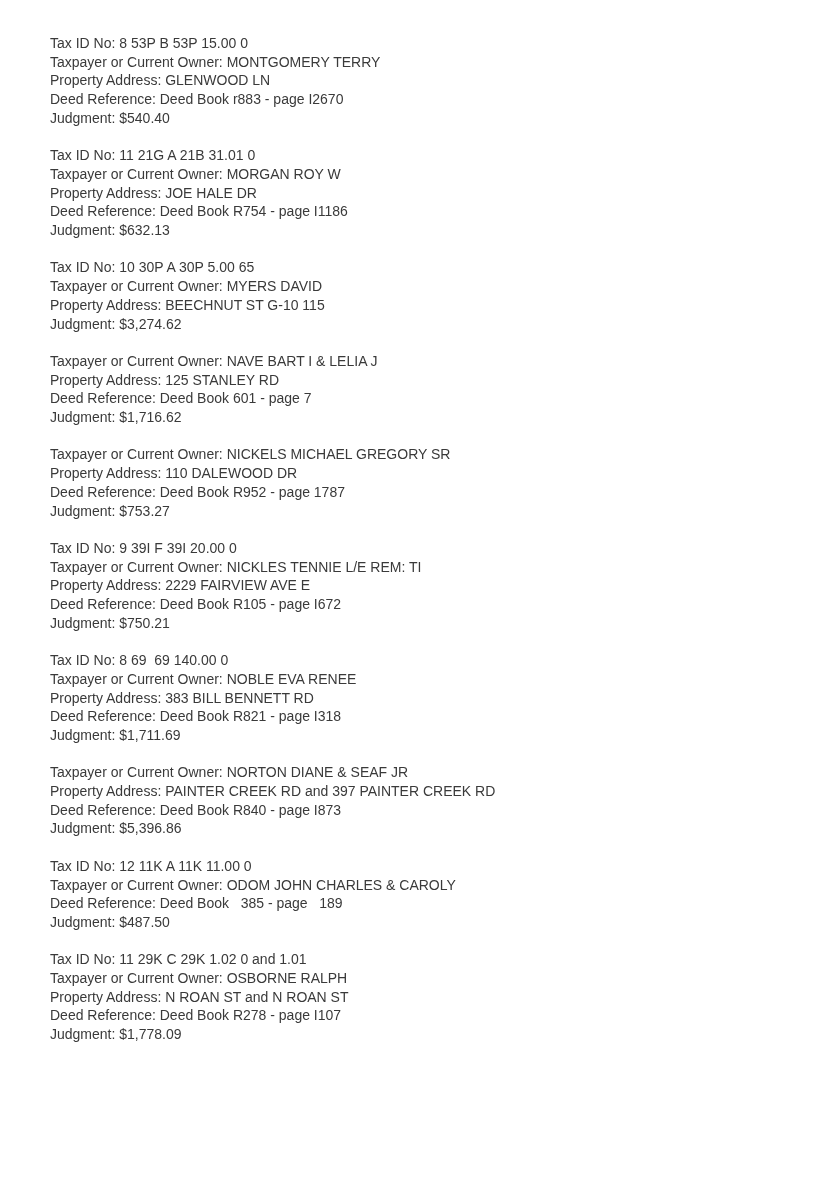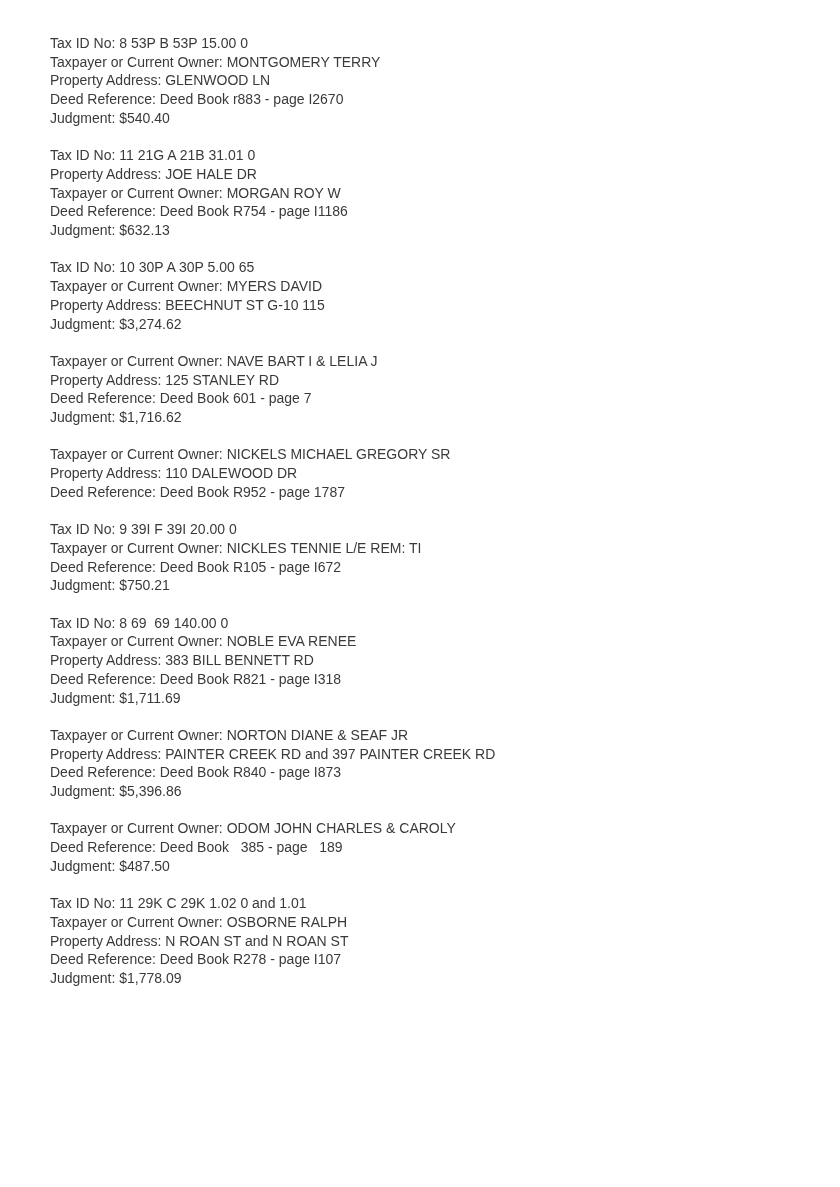--- a/index.html
+++ b/index.html
@@ -39,22 +39,22 @@
   <article class="record">
     <div class="line"><span>Tax ID No:</span> <span class="v">8 53P B 53P 15.00 0</span></div>
     <div class="line"><span>Taxpayer or Current Owner:</span> <span class="v">MONTGOMERY TERRY</span></div>
     <div class="line"><span>Property Address:</span> <span class="v">GLENWOOD LN</span></div>
     <div class="line"><span>Deed Reference:</span> <span class="v">Deed Book r883 - page I2670</span></div>
     <div class="line"><span>Judgment:</span> <span class="v">$540.40</span></div>
   </article>
 
   <article class="record">
     <div class="line"><span>Tax ID No:</span> <span class="v">11 21G A 21B 31.01 0</span></div>
+    <div class="line"><span>Taxpayer or Current Owner:</span> <span class="v">MORGAN ROY W</span></div>
     <div class="line"><span>Property Address:</span> <span class="v">JOE HALE DR</span></div>
-    <div class="line"><span>Taxpayer or Current Owner:</span> <span class="v">MORGAN ROY W</span></div>
     <div class="line"><span>Deed Reference:</span> <span class="v">Deed Book R754 - page I1186</span></div>
     <div class="line"><span>Judgment:</span> <span class="v">$632.13</span></div>
   </article>
 
   <article class="record">
     <div class="line"><span>Tax ID No:</span> <span class="v">10 30P A 30P 5.00 65</span></div>
     <div class="line"><span>Taxpayer or Current Owner:</span> <span class="v">MYERS DAVID</span></div>
     <div class="line"><span>Property Address:</span> <span class="v">BEECHNUT ST G-10 115</span></div>
     <div class="line"><span>Judgment:</span> <span class="v">$3,274.62</span></div>
   </article>
@@ -63,45 +63,48 @@
     <div class="line"><span>Taxpayer or Current Owner:</span> <span class="v">NAVE BART I &amp; LELIA J</span></div>
     <div class="line"><span>Property Address:</span> <span class="v">125 STANLEY RD</span></div>
     <div class="line"><span>Deed Reference:</span> <span class="v">Deed Book 601 - page 7</span></div>
     <div class="line"><span>Judgment:</span> <span class="v">$1,716.62</span></div>
   </article>
 
   <article class="record">
     <div class="line"><span>Taxpayer or Current Owner:</span> <span class="v">NICKELS MICHAEL GREGORY SR</span></div>
     <div class="line"><span>Property Address:</span> <span class="v">110 DALEWOOD DR</span></div>
     <div class="line"><span>Deed Reference:</span> <span class="v">Deed Book R952 - page 1787</span></div>
+    <div class="line"><span>Judgment:</span> <span class="v">$753.27</span></div>
   </article>
 
   <article class="record">
     <div class="line"><span>Tax ID No:</span> <span class="v">9 39I F 39I 20.00 0</span></div>
     <div class="line"><span>Taxpayer or Current Owner:</span> <span class="v">NICKLES TENNIE L/E REM: TI</span></div>
+    <div class="line"><span>Property Address:</span> <span class="v">2229 FAIRVIEW AVE E</span></div>
     <div class="line"><span>Deed Reference:</span> <span class="v">Deed Book R105 - page I672</span></div>
     <div class="line"><span>Judgment:</span> <span class="v">$750.21</span></div>
   </article>
 
   <article class="record">
     <div class="line"><span>Tax ID No:</span> <span class="v">8 69  69 140.00 0</span></div>
     <div class="line"><span>Taxpayer or Current Owner:</span> <span class="v">NOBLE EVA RENEE</span></div>
     <div class="line"><span>Property Address:</span> <span class="v">383 BILL BENNETT RD</span></div>
     <div class="line"><span>Deed Reference:</span> <span class="v">Deed Book R821 - page I318</span></div>
     <div class="line"><span>Judgment:</span> <span class="v">$1,711.69</span></div>
   </article>
 
   <article class="record">
     <div class="line"><span>Taxpayer or Current Owner:</span> <span class="v">NORTON DIANE &amp; SEAF JR</span></div>
     <div class="line"><span>Property Address:</span> <span class="v">PAINTER CREEK RD and 397 PAINTER CREEK RD</span></div>
     <div class="line"><span>Deed Reference:</span> <span class="v">Deed Book R840 - page I873</span></div>
     <div class="line"><span>Judgment:</span> <span class="v">$5,396.86</span></div>
   </article>
 
   <article class="record">
+    <div class="line"><span>Tax ID No:</span> <span class="v">12 11K A 11K 11.00 0</span></div>
     <div class="line"><span>Taxpayer or Current Owner:</span> <span class="v">ODOM JOHN CHARLES &amp; CAROLY</span></div>
     <div class="line"><span>Deed Reference:</span> <span class="v">Deed Book   385 - page   189</span></div>
     <div class="line"><span>Judgment:</span> <span class="v">$487.50</span></div>
   </article>
 
   <article class="record">
     <div class="line"><span>Tax ID No:</span> <span class="v">11 29K C 29K 1.02 0 and 1.01</span></div>
     <div class="line"><span>Taxpayer or Current Owner:</span> <span class="v">OSBORNE RALPH</span></div>
     <div class="line"><span>Property Address:</span> <span class="v">N ROAN ST and N ROAN ST</span></div>
     <div class="line"><span>Deed Reference:</span> <span class="v">Deed Book R278 - page I107</span></div>

